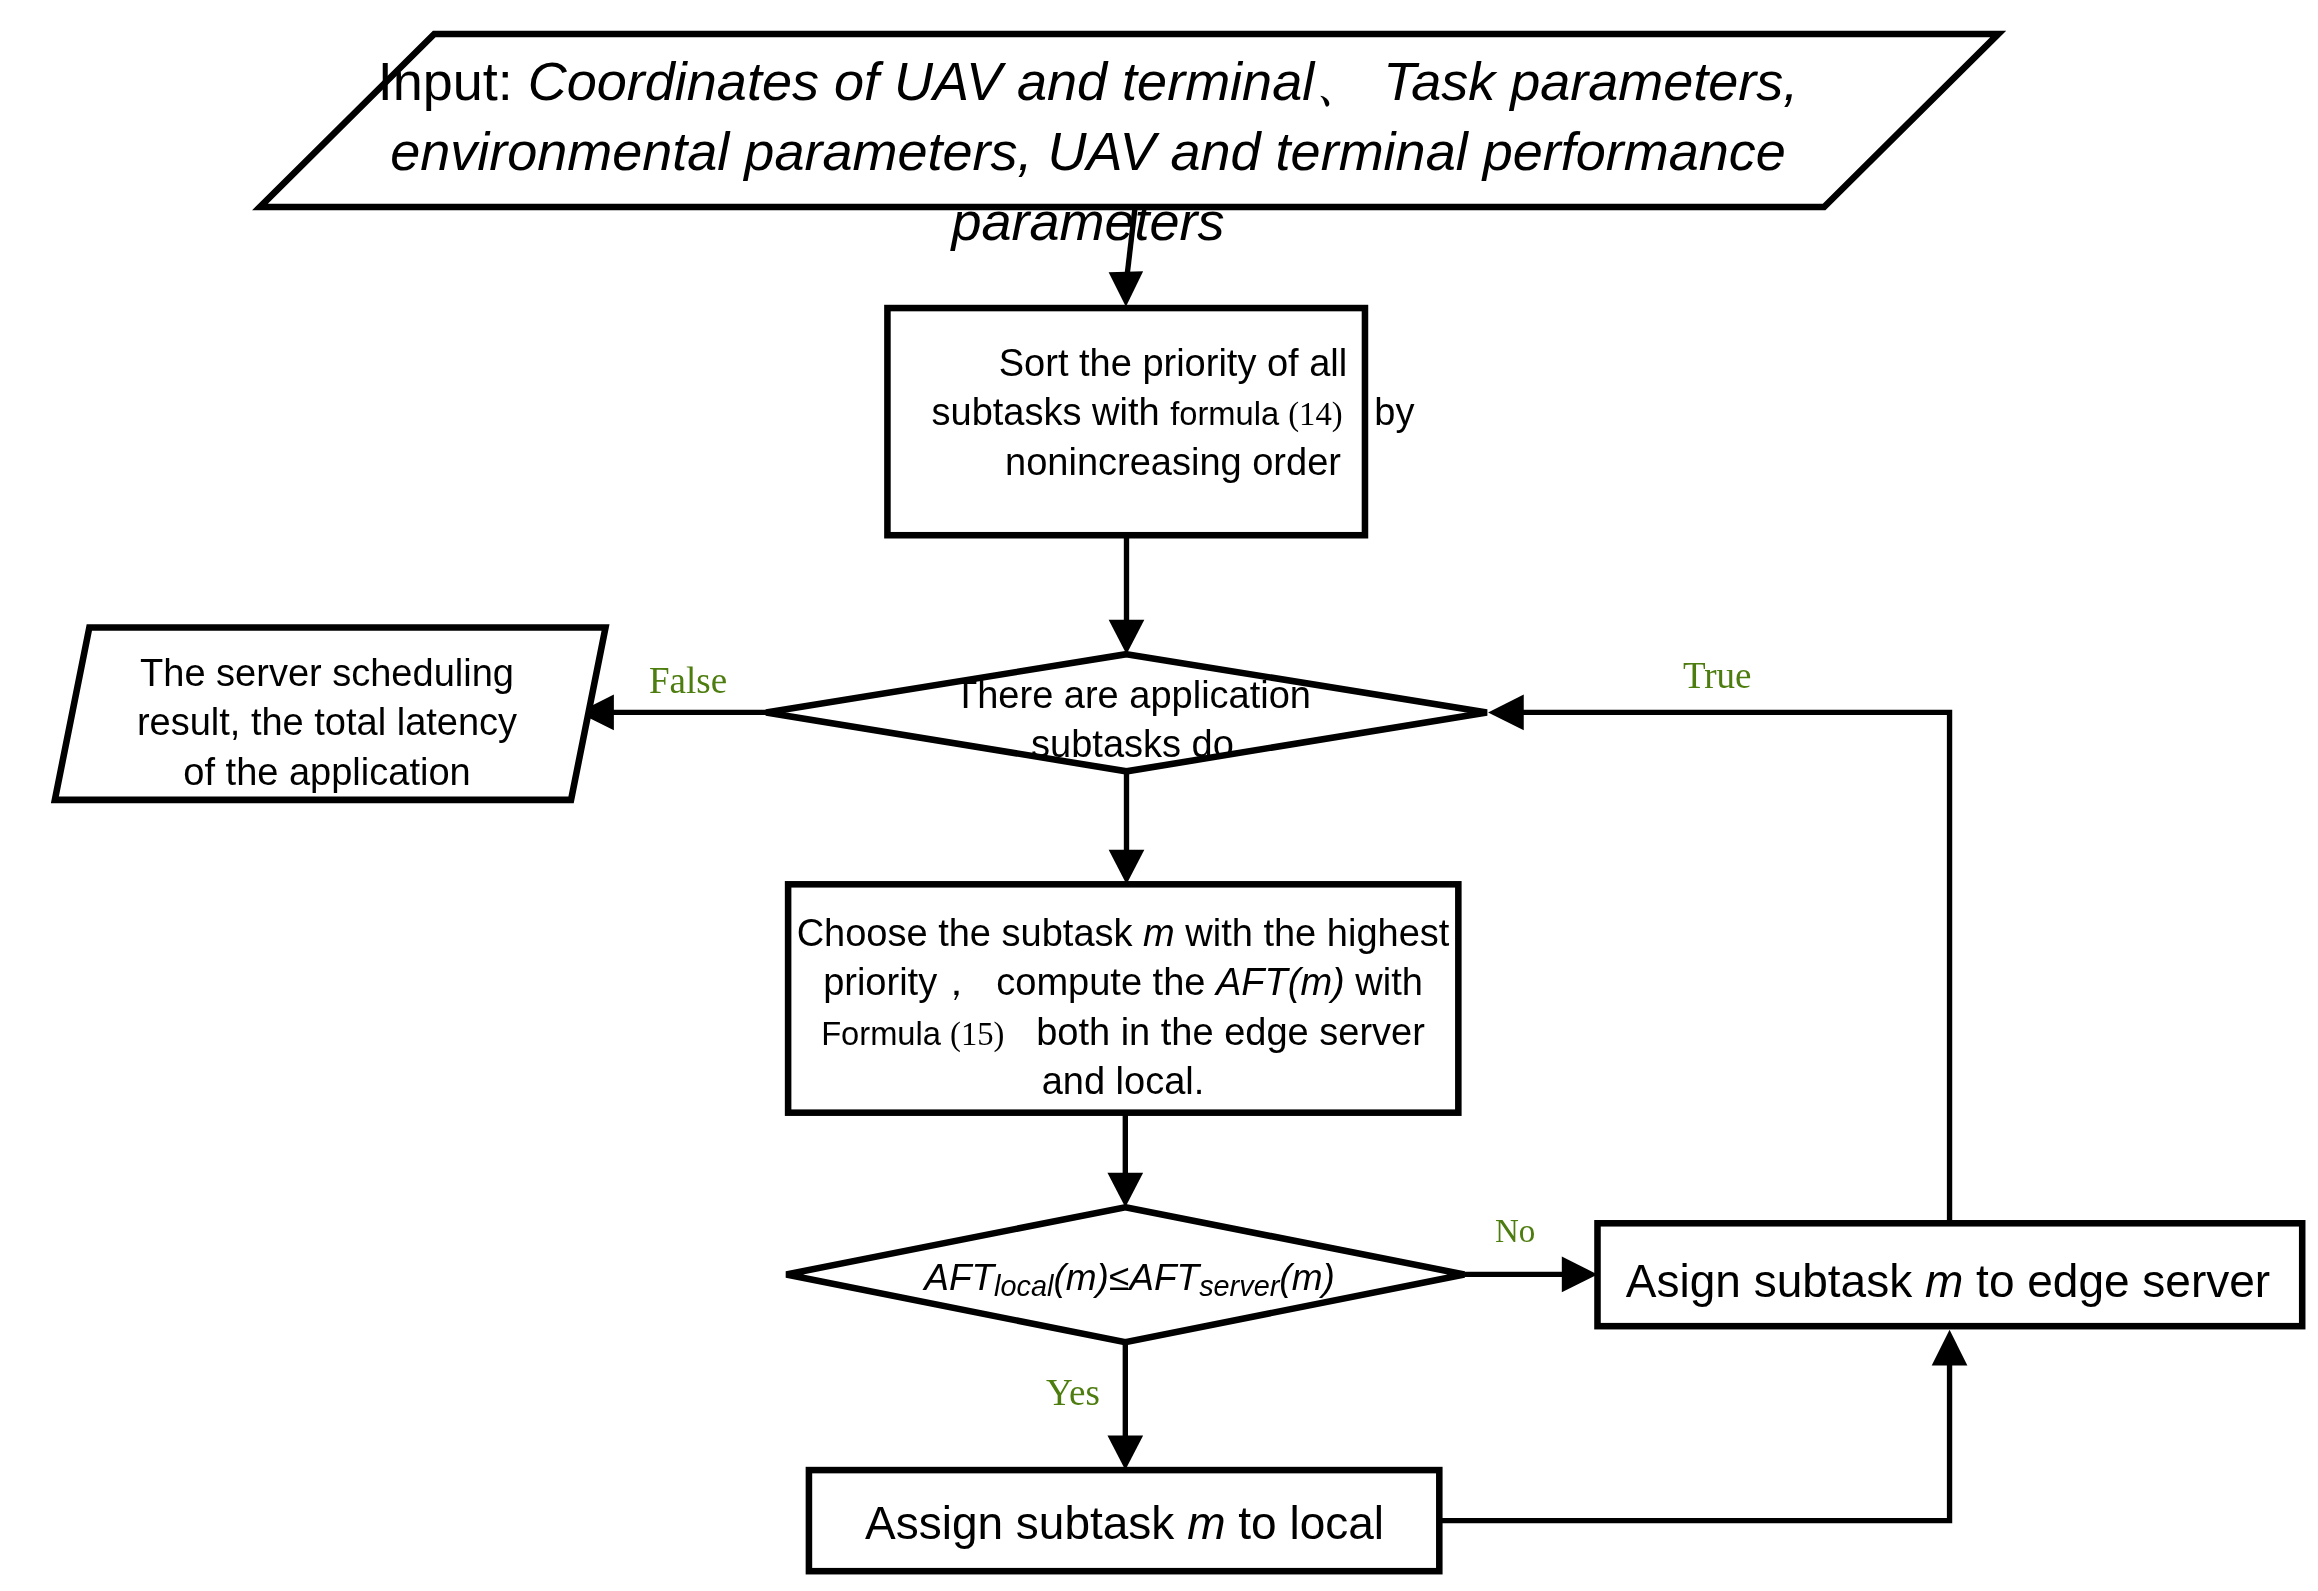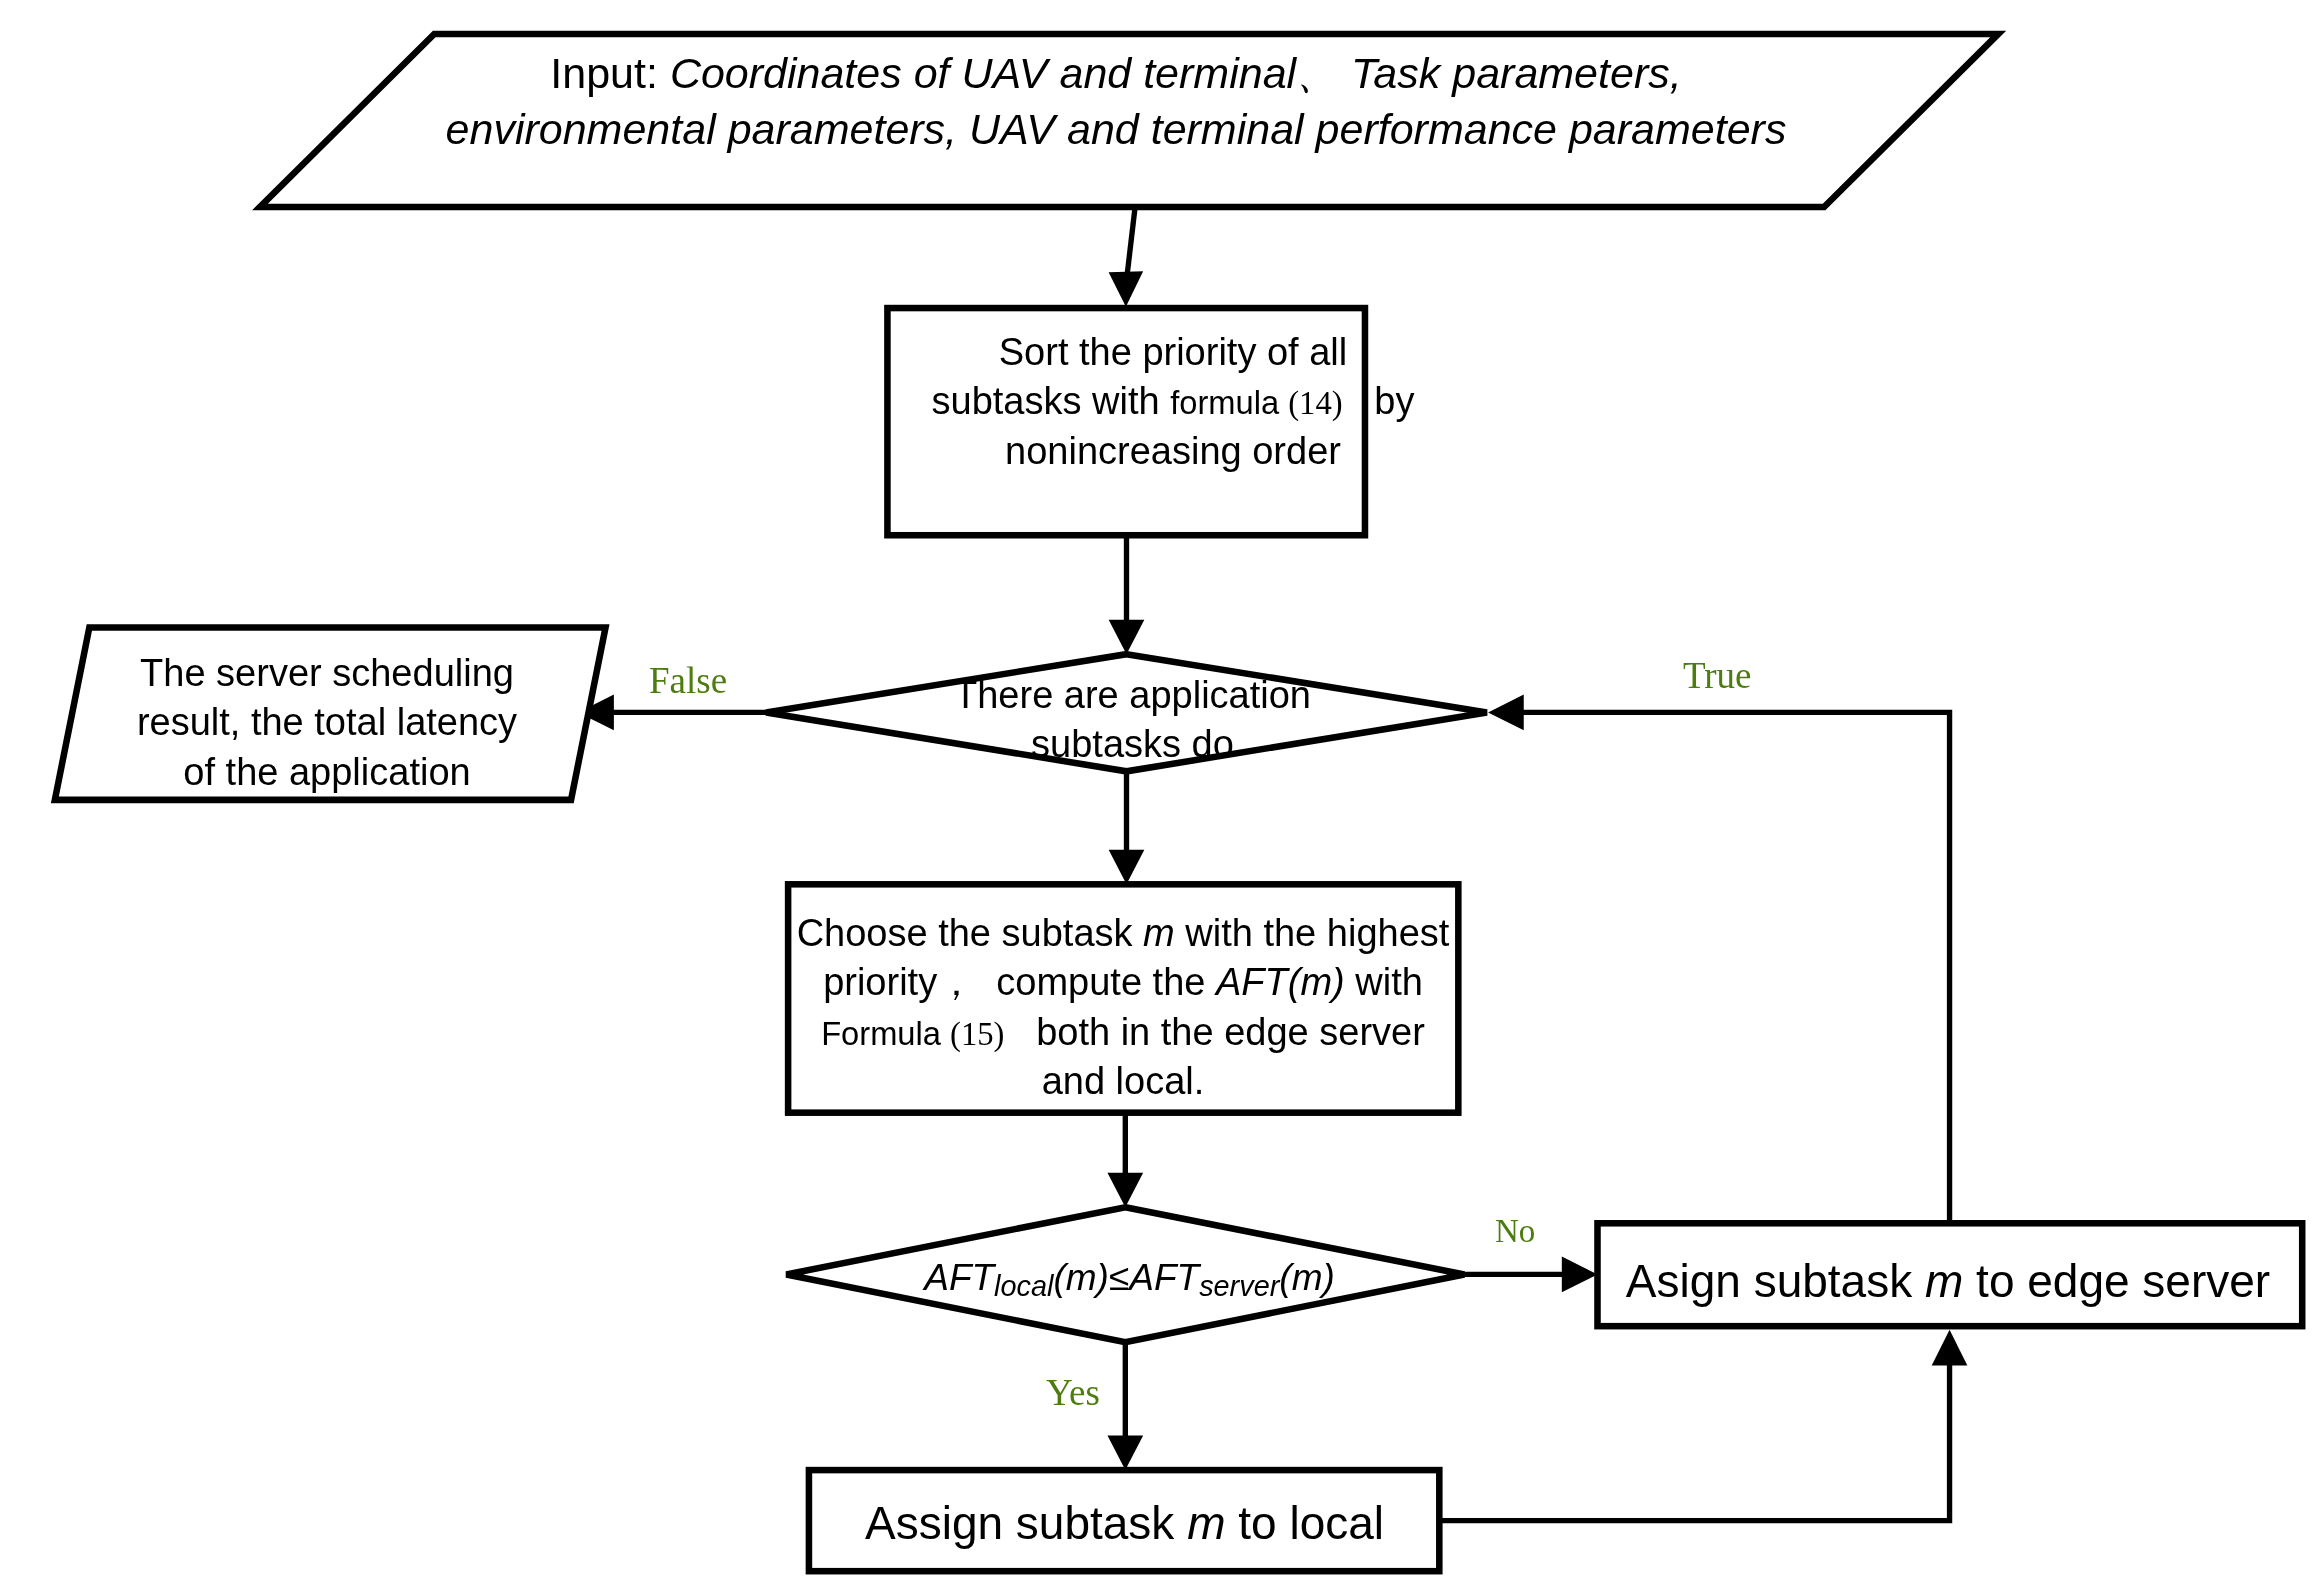--- a/index.html
+++ b/index.html
@@ -50,25 +50,25 @@
   }
   .tbox .ital { font-style: italic; }
   .tbox .serifnum {
     font-family: "Liberation Serif", serif;
     font-style: normal;
   }
   .tbox .smallcap {
     font-size: 0.86em;
   }
   #input-text {
-    left: 313px; top: 46px; width: 1606px;
-    font-size: 43px;
+    left: 285px; top: 46px; width: 1606px;
+    font-size: 54px;
   }
   #sort-text {
-    left: 892px; top: 328px; width: 562px;
+    left: 892px; top: 339px; width: 562px;
     font-size: 38px;
   }
   #decision1-text {
     left: 850px; top: 671px; width: 565px;
     font-size: 38px;
   }
   #output-text {
     left: 83px; top: 649px; width: 488px;
     font-size: 38px;
   }

